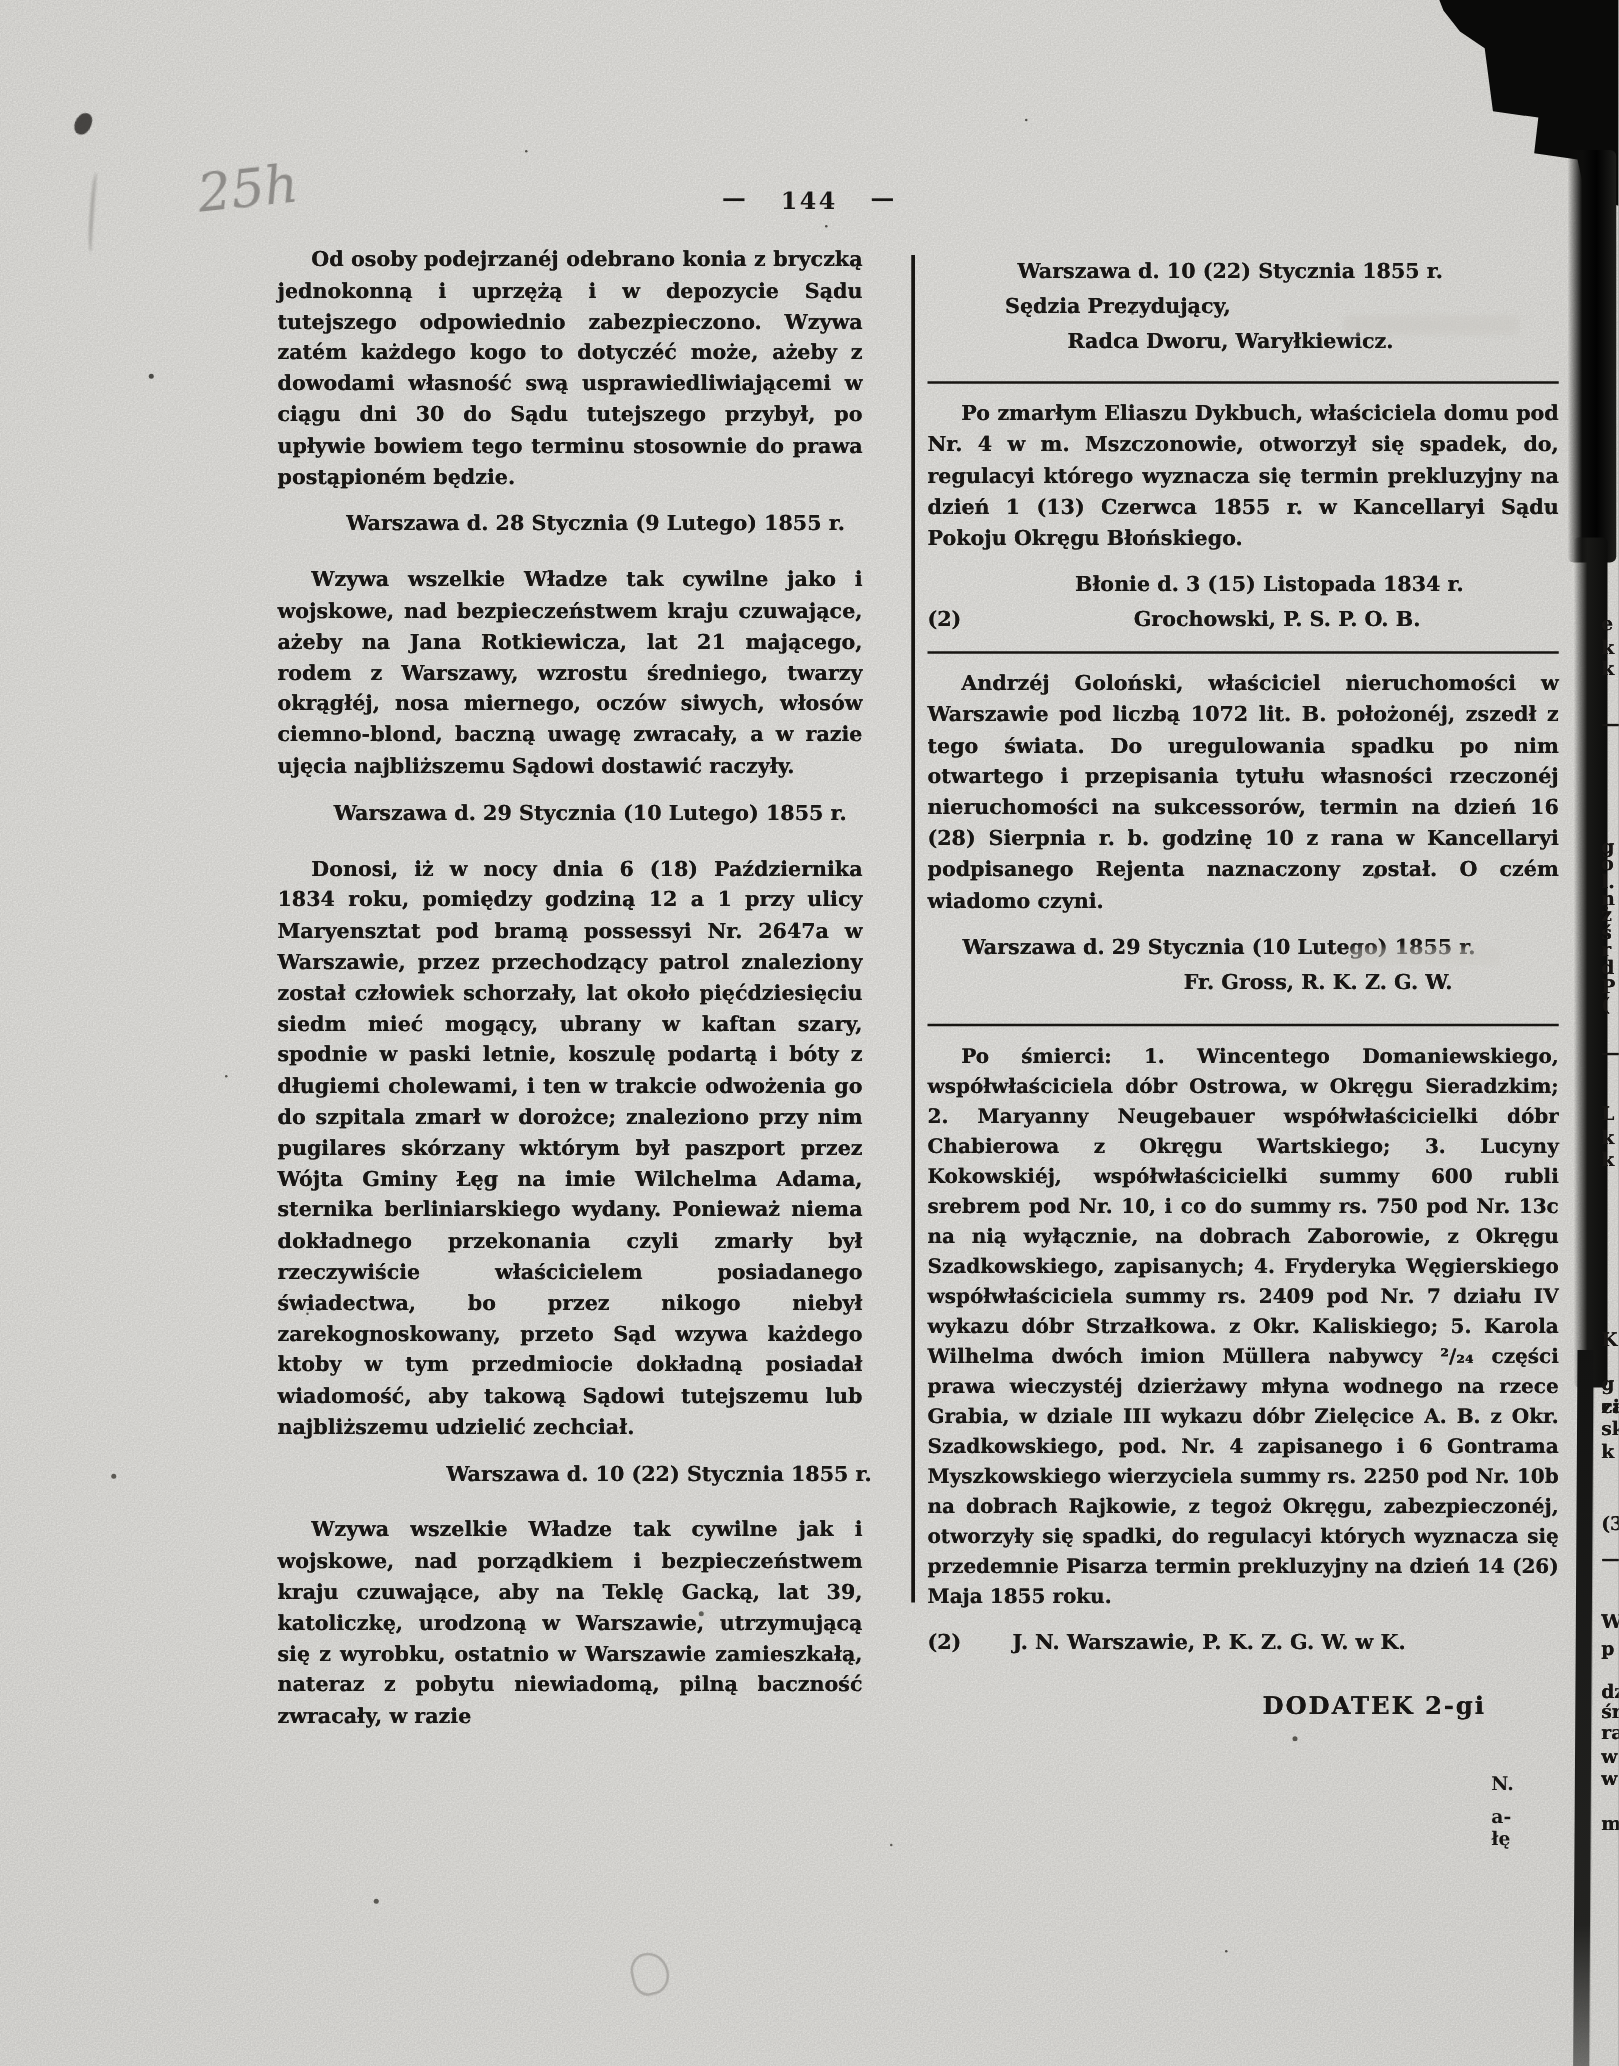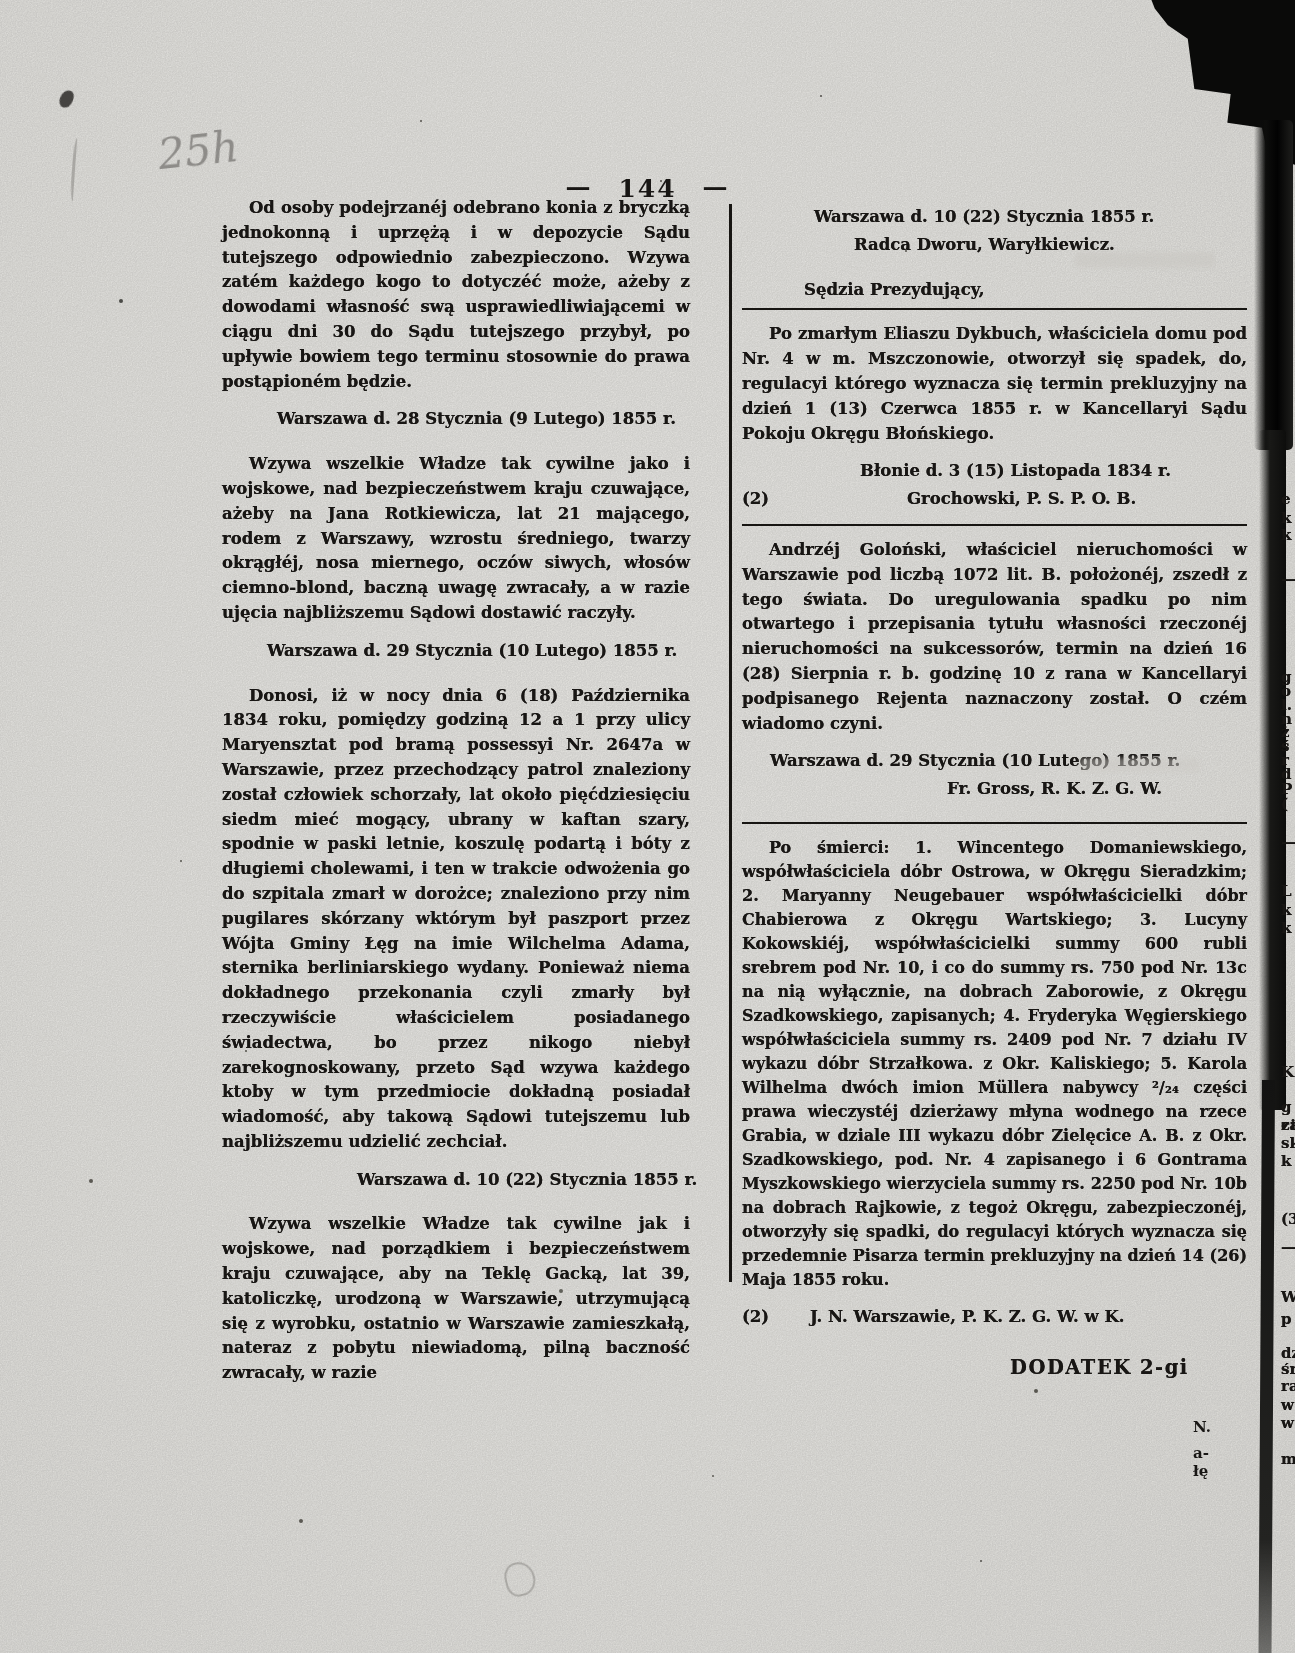--- a/index.html
+++ b/index.html
@@ -17,21 +17,21 @@
   .noise{position:absolute;inset:0;width:100%;height:100%;opacity:.14;pointer-events:none;}
   .specks{position:absolute;top:0;left:0;width:2px;height:2px;background:transparent;border-radius:50%;
     box-shadow:120px 300px 0 1px #4a4a46, 380px 740px 0 0 #55534e, 90px 1180px 0 1px #5a5852,
       660px 180px 0 0 #4c4a45, 300px 1520px 0 1px #5b5953, 980px 1560px 0 0 #514f4a,
       180px 860px 0 0 #55534d, 560px 1290px 0 1px #606059, 820px 95px 0 0 #4f4d48,
       1035px 1390px 0 1px #57554f, 420px 120px 0 0 #53514b, 712px 1475px 0 0 #5d5b55,
       245px 1050px 0 0 #514f49, 905px 250px 0 0 #56544e, 1100px 700px 0 1px #504e48;}
   
   .pageno{
     position:absolute;top:150px;left:0;width:1295px;text-align:center;
-    font-size:25px;font-weight:bold;letter-spacing:2px;margin-top:24px;
+    font-size:19px;font-weight:bold;letter-spacing:2px;
   }
   .pageno .dash{display:inline-block;margin:0 26px;transform:translateY(-2px);}
   .col{position:absolute;text-align:justify;font-size:16.5px;line-height:24.8px;font-weight:bold;
     text-shadow:0 0 .5px rgba(25,22,20,.9);}
   .col-left{left:222px;top:196px;width:468px;}
   .col-right{left:742px;top:205px;width:505px;}
   .heading{font-style:italic;text-align:center;font-size:20px;line-height:27px;margin-bottom:13px;letter-spacing:.3px;}
   p.para{margin:0 0 13px 0;text-indent:27px;}
   p.para.flush{text-indent:0;}
   .dateline{text-align:left;margin:0 0 20px 0;white-space:nowrap;}
@@ -109,22 +109,22 @@
     <div class="dateline ind45">Warszawa d. 29 Stycznia (10 Lutego) 1855 r.</div>
     <p class="para">Donosi, iż w nocy dnia 6 (18) Października 1834 roku, pomiędzy godziną 12 a 1 przy ulicy Maryensztat pod bramą possessyi Nr. 2647a w Warszawie, przez przechodzący patrol znaleziony został człowiek schorzały, lat około pięćdziesięciu siedm mieć mogący, ubrany w kaftan szary, spodnie w paski letnie, koszulę podartą i bóty z długiemi cholewami, i ten w trakcie odwożenia go do szpitala zmarł w dorożce; znaleziono przy nim pugilares skórzany wktórym był paszport przez Wójta Gminy Łęg na imie Wilchelma Adama, sternika berliniarskiego wydany. Ponieważ niema dokładnego przekonania czyli zmarły był rzeczywiście właścicielem posiadanego świadectwa, bo przez nikogo niebył zarekognoskowany, przeto Sąd wzywa każdego ktoby w tym przedmiocie dokładną posiadał wiadomość, aby takową Sądowi tutejszemu lub najbliższemu udzielić zechciał.</p>
     <div class="dateline ind135">Warszawa d. 10 (22) Stycznia 1855 r.</div>
     <p class="para">Wzywa wszelkie Władze tak cywilne jak i wojskowe, nad porządkiem i bezpieczeństwem kraju czuwające, aby na Teklę Gacką, lat 39, katoliczkę, urodzoną w Warszawie, utrzymującą się z wyrobku, ostatnio w Warszawie zamieszkałą, nateraz z pobytu niewiadomą, pilną baczność zwracały, w razie</p>
   </div>
 
   <div class="divider-v"></div>
 
   <div class="col col-right">
     <div class="dateline ind72 tight">Warszawa d. 10 (22) Stycznia 1855 r.</div>
+    <div class="dateline ind62 tight">Sędzia Prezydujący,</div>
     <div class="dateline ind112">Radca Dworu, Waryłkiewicz.</div>
-    <div class="dateline ind62 tight">Sędzia Prezydujący,</div>
     <hr class="rule">
     <p class="para tight">Po zmarłym Eliaszu Dykbuch, właściciela domu pod Nr. 4 w m. Mszczonowie, otworzył się spadek, do, regulacyi którego wyznacza się termin prekluzyjny na dzień 1 (13) Czerwca 1855 r. w Kancellaryi Sądu Pokoju Okręgu Błońskiego.</p>
     <div class="dateline ind118 tight">Błonie d. 3 (15) Listopada 1834 r.</div>
     <div class="sigrow">
       <span class="ref">(2)</span>
       <span class="sig165" style="display:block">Grochowski, P. S. P. O. B.</span>
     </div>
     <hr class="rule">
     <p class="para tight">Andrzéj Goloński, właściciel nieruchomości w Warszawie pod liczbą 1072 lit. B. położonéj, zszedł z tego świata. Do uregulowania spadku po nim otwartego i przepisania tytułu własności rzeczonéj nieruchomości na sukcessorów, termin na dzień 16 (28) Sierpnia r. b. godzinę 10 z rana w Kancellaryi podpisanego Rejenta naznaczony został. O czém wiadomo czyni.</p>
     <div class="dateline ind28 tight">Warszawa d. 29 Stycznia (10 Lutego) 1855 r.</div>

